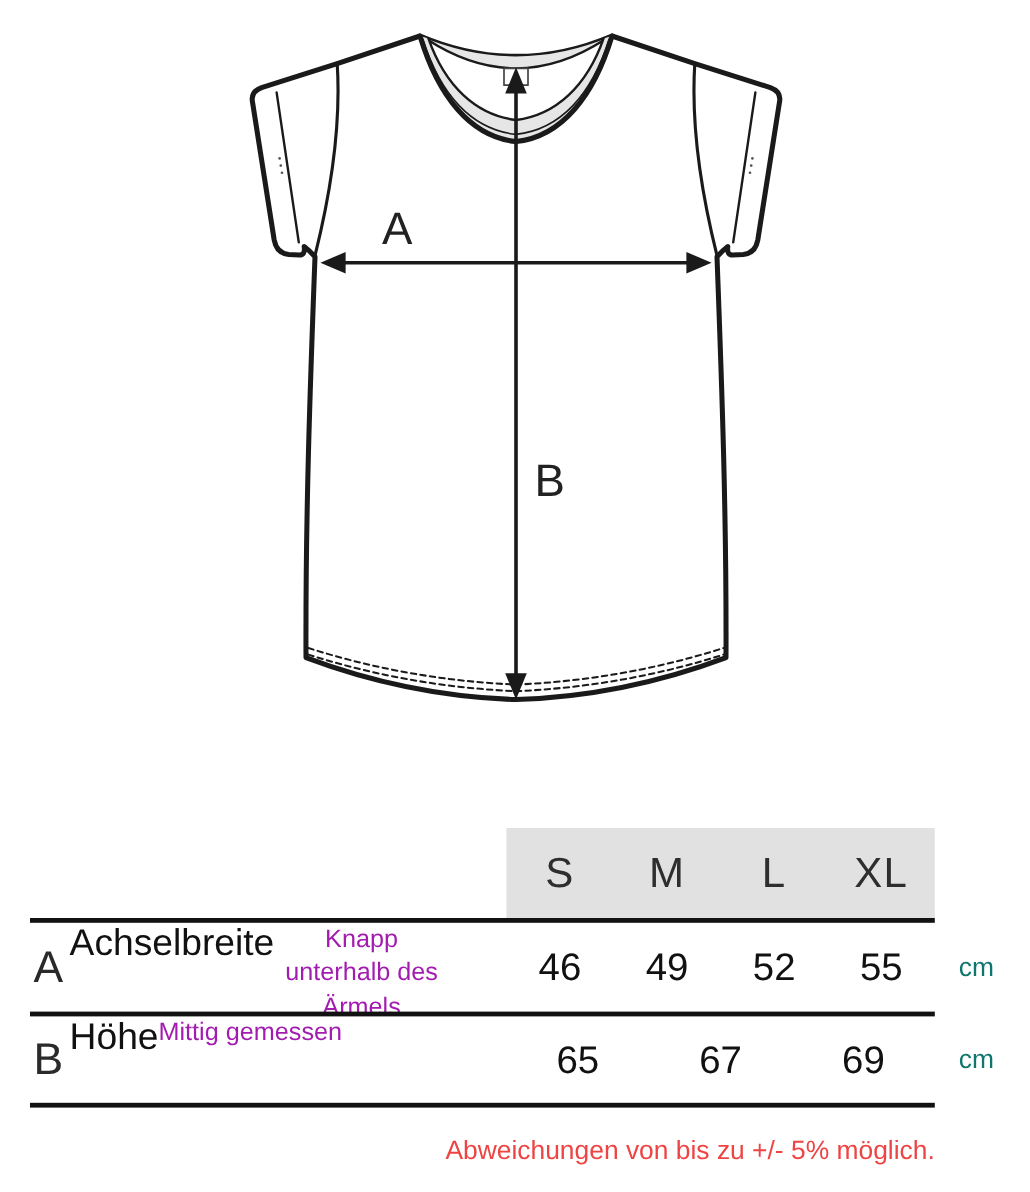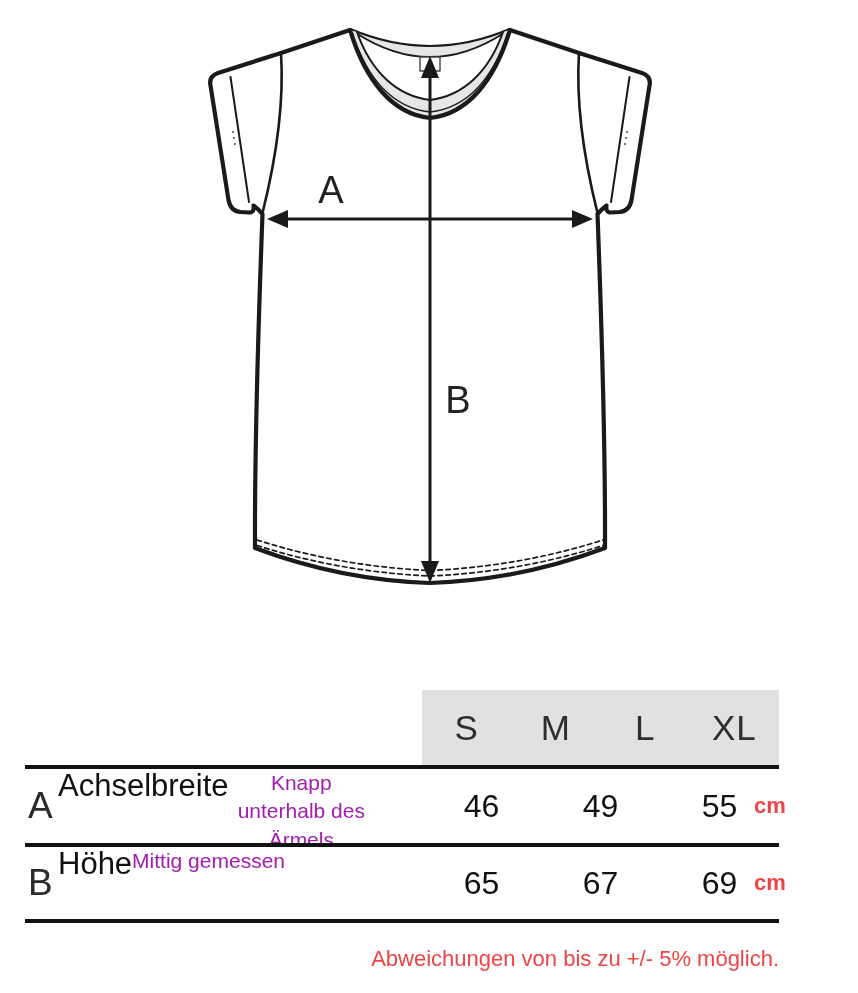--- a/index.html
+++ b/index.html
@@ -42,23 +42,23 @@
     text-align:center;
   }
   .tname { font-size:31px; line-height:1.12; font-weight:400; color:#111; }
   .tsub  { font-size:21px; line-height:1.35; font-weight:400; color:#a21caf; }
   .tvals { position:absolute; left:422px; width:357px; height:100%; display:flex;align-items:center; }
   .tvals span {
     flex:1; display:flex; align-items:center; justify-content:center;
     font-size:32px; color:#111;
   }
   .tunit {
-    position:absolute; left:754px; width:50px; height:100%;
+    position:absolute; left:799px; width:50px; height:100%;
     display:flex; align-items:center;
-    font-size:22px; color:#ef4444;font-weight:bold;
+    font-size:22px; color:#0f766e;
   }
   .footnote {
     position:absolute; left:0; top:946px; width:779px;
     text-align:right; font-size:22px; color:#ef4444;
   }
 </style>
 </head>
 <body>
 
 <div class="sheet">
@@ -148,20 +148,21 @@
 
   <section class="trow trow-a">
     <div class="tkey">A</div>
     <div class="tdesc">
       <div class="tname">Achselbreite</div>
       <div class="tsub">Knapp unterhalb des Ärmels</div>
     </div>
     <div class="tvals">
       <span>46</span>
       <span>49</span>
+      <span>52</span>
       <span>55</span>
     </div>
     <div class="tunit">cm</div>
   </section>
 
   <div class="rule rule-2"></div>
 
   <section class="trow trow-b">
     <div class="tkey">B</div>
     <div class="tdesc">

